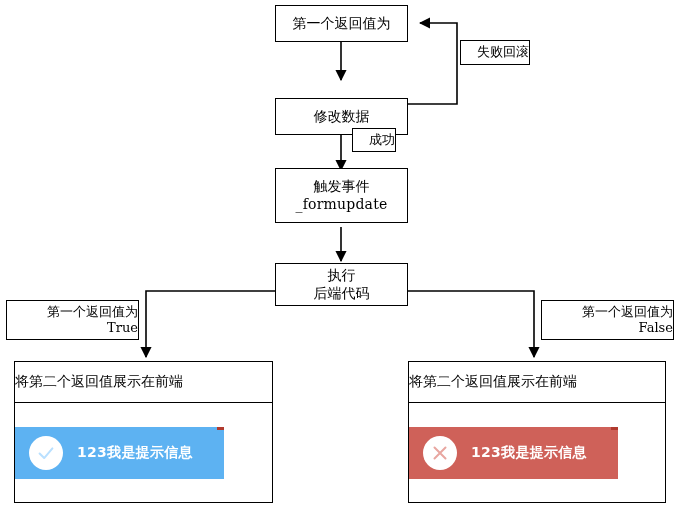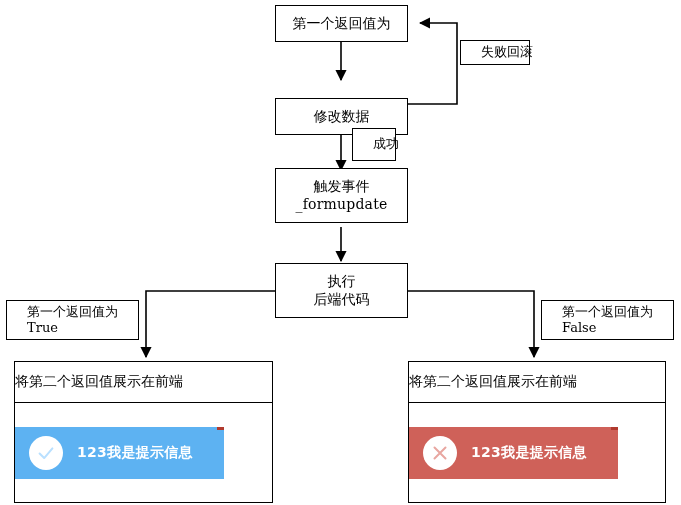--- a/index.html
+++ b/index.html
@@ -45,28 +45,27 @@
     font-size: 14px;
     letter-spacing: 0.2px;
   }
   .label-box {
     position: absolute;
     box-sizing: border-box;
     border: 1px solid #000000;
     background: #ffffff;
     display: flex;
     flex-direction: column;
-    align-items: flex-start;
+    align-items: flex-end;
     justify-content: center;
     text-align: center;
     font-size: 13px;
     line-height: 1.25;
     color: #000000;
     white-space: nowrap;
-    padding-left: 20px;
   }
   .label-box .bool {
     font-family: "DejaVu Serif", "Liberation Serif", serif;
     font-size: 13px;
   }
   .result-box {
     position: absolute;
     box-sizing: border-box;
     border: 1px solid #000000;
     background: #ffffff;
@@ -174,30 +173,30 @@
   </div>
 
   <div class="label-box" style="left:460px; top:40px; width:70px; height:25px;">
     <span>失败回滚</span>
   </div>
 
   <div class="node" style="left:275px; top:98px; width:133px; height:37px;">
     <span>修改数据</span>
   </div>
 
-  <div class="label-box" style="left:352px; top:128px; width:44px; height:33px;">
+  <div class="label-box" style="left:352px; top:128px; width:44px; height:24px;">
     <span>成功</span>
   </div>
 
   <div class="node" style="left:275px; top:168px; width:133px; height:55px;">
     <span>触发事件</span>
     <span class="line2-mono">_formupdate</span>
   </div>
 
-  <div class="node" style="left:275px; top:263px; width:133px; height:55px;">
+  <div class="node" style="left:275px; top:263px; width:133px; height:43px;">
     <span>执行</span>
     <span>后端代码</span>
   </div>
 
   <div class="label-box" style="left:6px; top:300px; width:133px; height:40px;">
     <span>第一个返回值为</span>
     <span class="bool">True</span>
   </div>
 
   <div class="label-box" style="left:541px; top:300px; width:133px; height:40px;">

